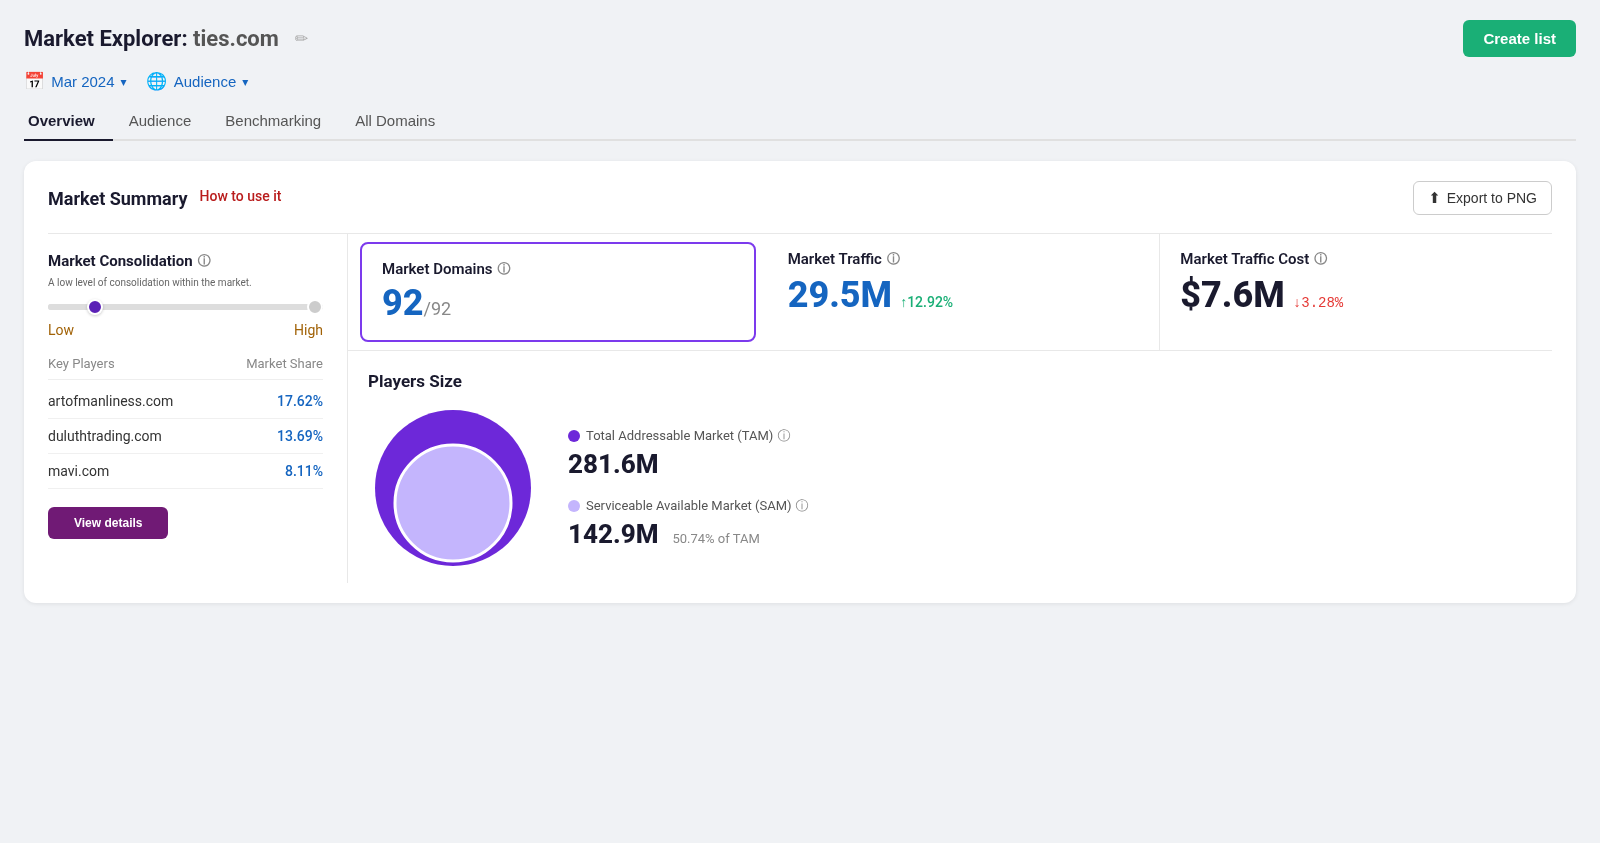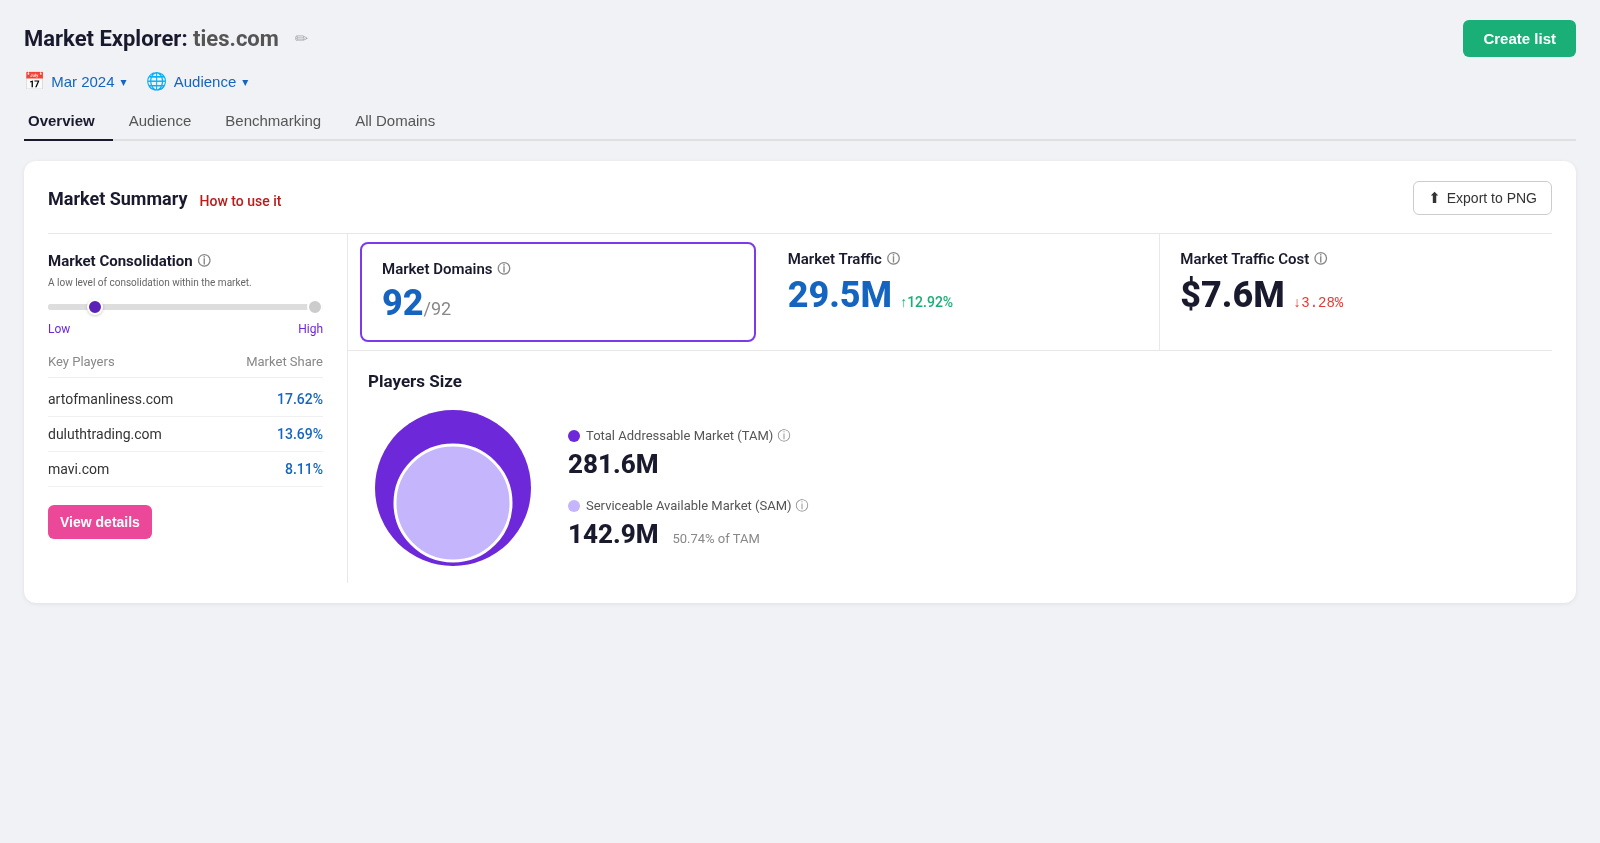--- a/index.html
+++ b/index.html
@@ -205,22 +205,22 @@
       right: 0;
       width: 16px;
       height: 16px;
       background: #ccc;
       border-radius: 50%;
       border: 2px solid #fff;
     }
     .slider-labels {
       display: flex;
       justify-content: space-between;
-      font-size: 12px;
-      color: #6d28d9;
+      font-size: 14px;
+      color: #a16207;
       margin-top: 12px;
     }
 
     
     .key-players-table {
       margin-top: 18px;
       width: 100%;
     }
     .kp-header {
       display: flex;
@@ -241,26 +241,26 @@
     }
     .kp-domain {
       color: #333;
     }
     .kp-share {
       color: #1565c0;
       font-weight: 500;
     }
     .view-details-btn {
       margin-top: 18px;
-      background: #ec4899;
+      background: #701a75;
       color: #fff;
       border: none;
       border-radius: 6px;
-      padding: 9px 12px;
-      font-size: 14px;
+      padding: 9px 26px;
+      font-size: 12px;
       font-weight: 600;
       cursor: pointer;
     }
     .metric-value-large {
       font-size: 32px;
       font-weight: 800;
       color: #1565c0;
       line-height: 1.1;
     }
     .trend-up {
@@ -358,21 +358,21 @@
 <div class="tabs-row">
   <button class="tab active">Overview</button>
   <button class="tab">Audience</button>
   <button class="tab">Benchmarking</button>
   <button class="tab">All Domains</button>
 </div>
 
 <div class="card">
 
   <div class="card-header">
-    <div style="display:flex;align-items:flex-end;">
+    <div style="display:flex;align-items:flex-start;">
       <span class="card-title">Market Summary</span>
       <span class="how-to-use">How to use it</span>
     </div>
     <button class="export-btn">
       <span style="font-size:15px;">⬆</span>
       <span>Export to PNG</span>
     </button>
   </div>
 
   <div style="display:flex; border-top:1.5px solid #e8e8e8;">

